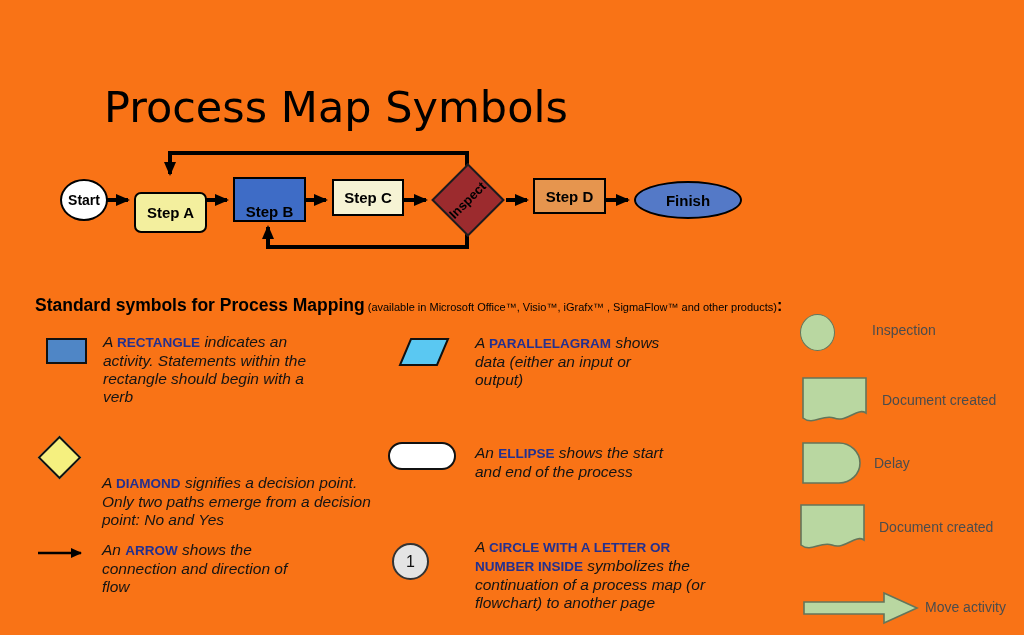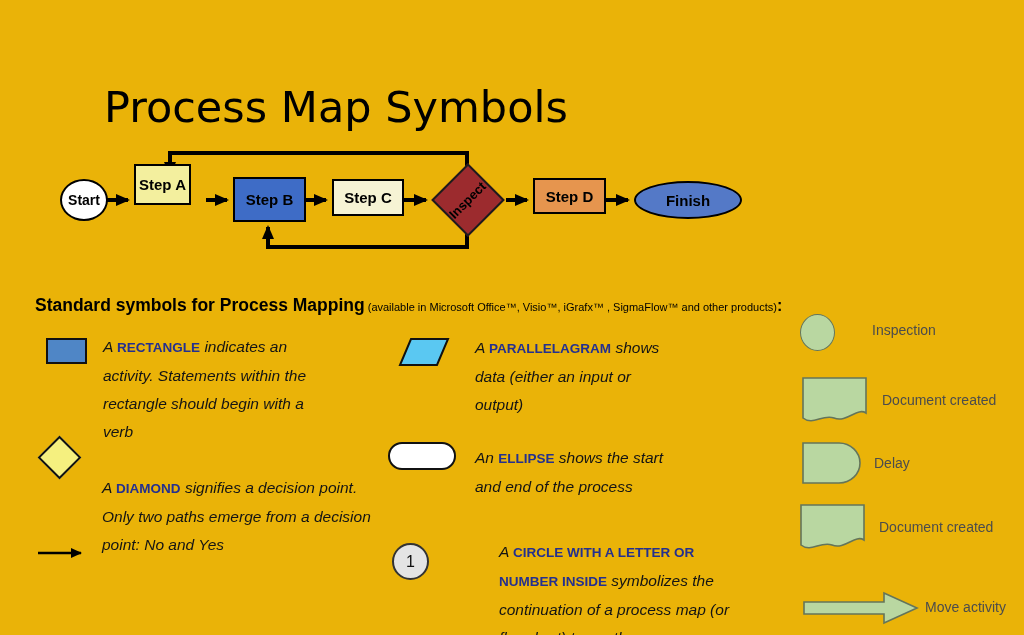--- a/index.html
+++ b/index.html
@@ -1,67 +1,67 @@
 <!DOCTYPE html>
 <html><head>
 <meta charset="utf-8">
 <style>
   html,body{margin:0;padding:0;background:#fff;}
   #slide{
-    position:relative;width:1024px;height:635px;background:#eab308;overflow:hidden;
+    position:relative;width:1024px;height:635px;background:#f97316;overflow:hidden;
     font-family:"Liberation Sans",sans-serif;color:#111;
   }
   
   .title{
     position:absolute;left:104px;top:82px;font-size:43px;letter-spacing:0px;
     font-family:"DejaVu Sans","Liberation Sans",sans-serif;font-weight:400;color:#000;
   }
   
   .node{
     position:absolute;display:flex;align-items:center;justify-content:center;
     box-sizing:border-box;border:2px solid #000000;font-weight:bold;font-size:15px;color:#000;
   }
   .n-start{left:60px;top:179px;width:48px;height:42px;border-radius:50%;background:#fff;font-size:14px;}
-  .n-stepa{left:134px;top:164px;width:57px;height:41px;background:#f3ef9e;}
-  .n-stepb{left:233px;top:177px;width:73px;height:45px;background:#3e6cc6;}
+  .n-stepa{left:134px;top:192px;width:73px;height:41px;background:#f3ef9e;border-radius:7px;}
+  .n-stepb{left:233px;top:177px;width:73px;height:45px;background:#3e6cc6;align-items:flex-end;}
   .n-stepc{left:332px;top:179px;width:72px;height:37px;background:#f6f3d4;align-items:center;}
   .n-stepd{left:533px;top:178px;width:73px;height:36px;background:#e6954e;}
   .n-finish{left:634px;top:181px;width:108px;height:38px;border-radius:50%;background:#5479c7;}
   .n-inspect{
     left:442px;top:174px;width:52px;height:52px;background:#9c2b2e;
     transform:rotate(45deg);border:2px solid #1c1c1c;
   }
   .n-inspect span{display:block;transform:rotate(-90deg);font-size:13px;font-weight:bold;color:#000;}
   .connectors{position:absolute;left:0;top:0;pointer-events:none;}
   
   .sec-head{position:absolute;left:35px;top:295px;white-space:nowrap;}
   .sec-head .main{font-size:17.5px;font-weight:bold;color:#000;}
   .sec-head .sub{font-size:11px;color:#000;}
   .sec-head .colon{font-size:16px;font-weight:bold;color:#000;}
   
   .ltext{
-    position:absolute;font-style:italic;font-size:15.5px;line-height:28px;color:#141414;
+    position:absolute;font-style:italic;font-size:15.5px;line-height:18px;color:#141414;
   }
   .kw{font-style:normal;font-weight:bold;font-size:13.5px;color:#24308f;}
   .lshape{position:absolute;box-sizing:border-box;}
   .sh-rect{left:46px;top:338px;width:41px;height:26px;background:#4f86c6;border:2px solid #111;}
   .sh-diamond{left:38px;top:436px;width:31px;height:31px;background:#f5f07f;border:2px solid #111;transform:rotate(45deg);transform-origin:center;margin-left:6px;margin-top:6px;}
   .sh-arrow{left:37px;top:546px;}
   .sh-para{left:398px;top:337px;}
   .sh-stadium{left:388px;top:442px;width:68px;height:28px;border:2px solid #111;border-radius:14px;background:#fff;}
   .sh-circle1{
     left:392px;top:543px;width:37px;height:37px;border-radius:50%;background:#e4e4e4;border:2px solid #333;
     display:flex;align-items:center;justify-content:center;font-size:16px;color:#111;font-style:normal;
   }
   .t-l1{left:103px;top:333px;width:216px;}
   .t-l2{left:102px;top:442px;width:276px;margin-top:32px;}
   .t-l3{left:102px;top:541px;width:200px;}
   .t-r1{left:475px;top:334px;width:198px;}
   .t-r2{left:475px;top:444px;width:212px;}
-  .t-r3{left:475px;top:538px;width:246px;margin-left:24px;}
+  .t-r3{left:475px;top:538px;width:246px;}
   
   .side-label{position:absolute;font-size:14px;color:#4c4c4c;white-space:nowrap;text-align:right;}
   .greenfill{fill:#b9d7a1;stroke:#64755a;stroke-width:1.6;}
   .sp-circle{position:absolute;left:800px;top:314px;width:35px;height:37px;border-radius:50%;background:#b9d7a1;border:1.6px solid #64755a;box-sizing:border-box;}
   .svgshape{position:absolute;}
 </style>
 </head>
 <body>
 
 <div id="slide">
@@ -130,20 +130,23 @@
   <div class="lshape sh-circle1">
     <span>1</span>
   </div>
 
   <div class="ltext t-l1">
     <span>A </span><span class="kw">RECTANGLE</span><span> indicates an activity. Statements within the rectangle should begin with a verb</span>
   </div>
   <div class="ltext t-l2">
     <span>A </span><span class="kw">DIAMOND</span><span> signifies a decision point. Only two paths emerge from a decision point: No and Yes</span>
   </div>
+  <div class="ltext t-l3">
+    <span>An </span><span class="kw">ARROW</span><span> shows the connection and direction of flow</span>
+  </div>
   <div class="ltext t-r1">
     <span>A </span><span class="kw">PARALLELAGRAM</span><span> shows data (either an input or output)</span>
   </div>
   <div class="ltext t-r2">
     <span>An </span><span class="kw">ELLIPSE</span><span> shows the start and end of the process</span>
   </div>
   <div class="ltext t-r3">
     <span>A </span><span class="kw">CIRCLE WITH A LETTER OR NUMBER INSIDE</span><span> symbolizes the continuation of a process map (or flowchart) to another page</span>
   </div>
 

